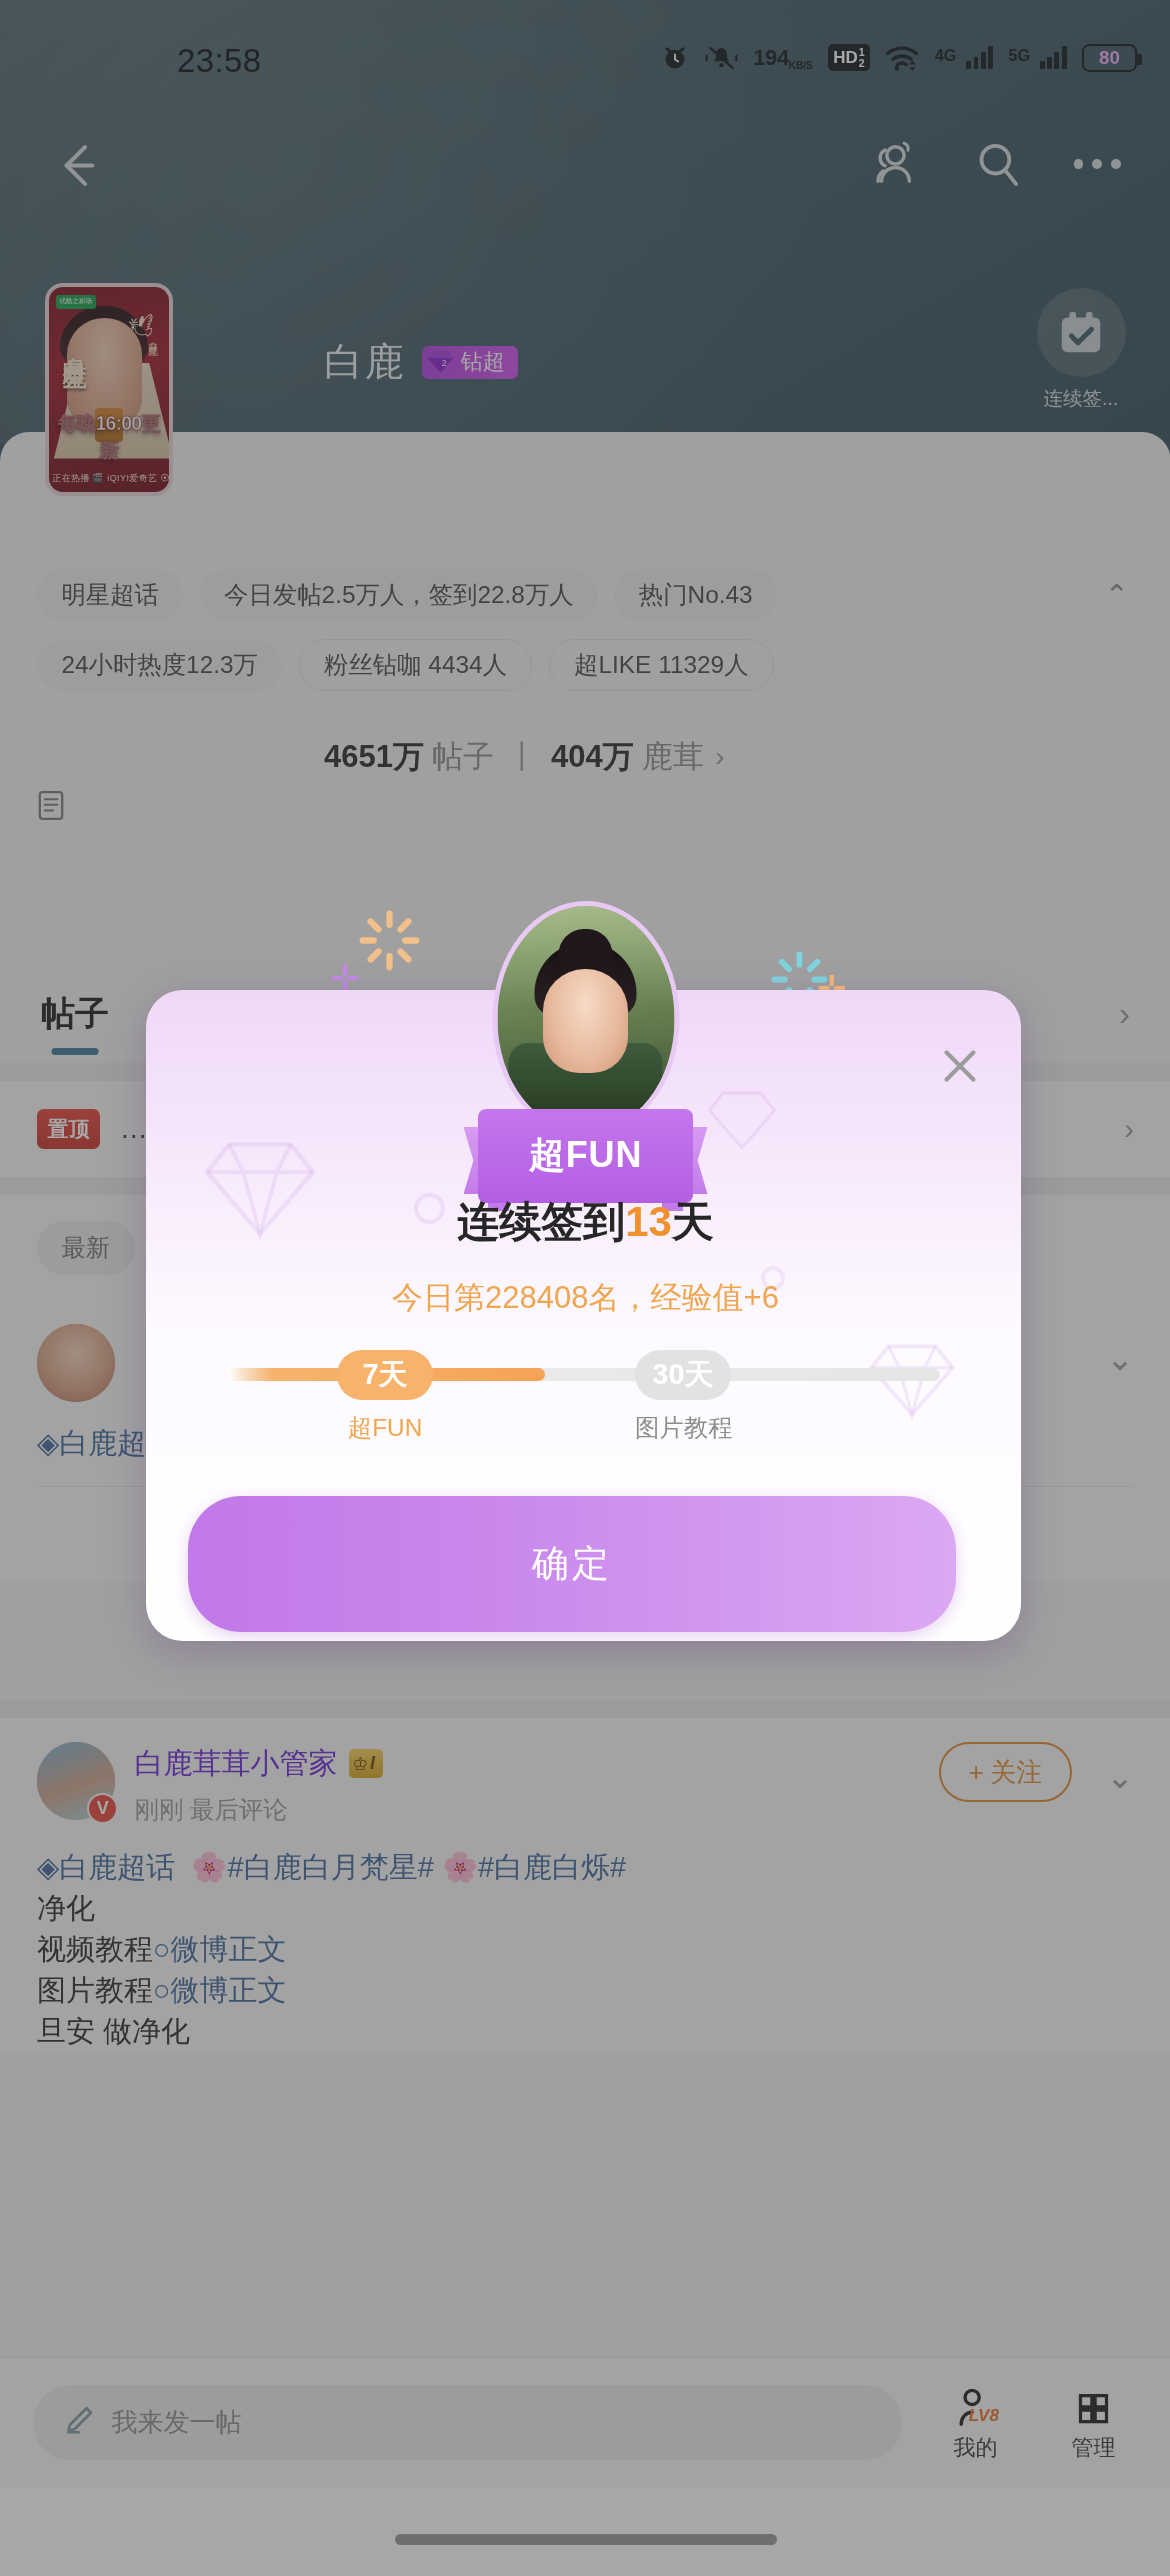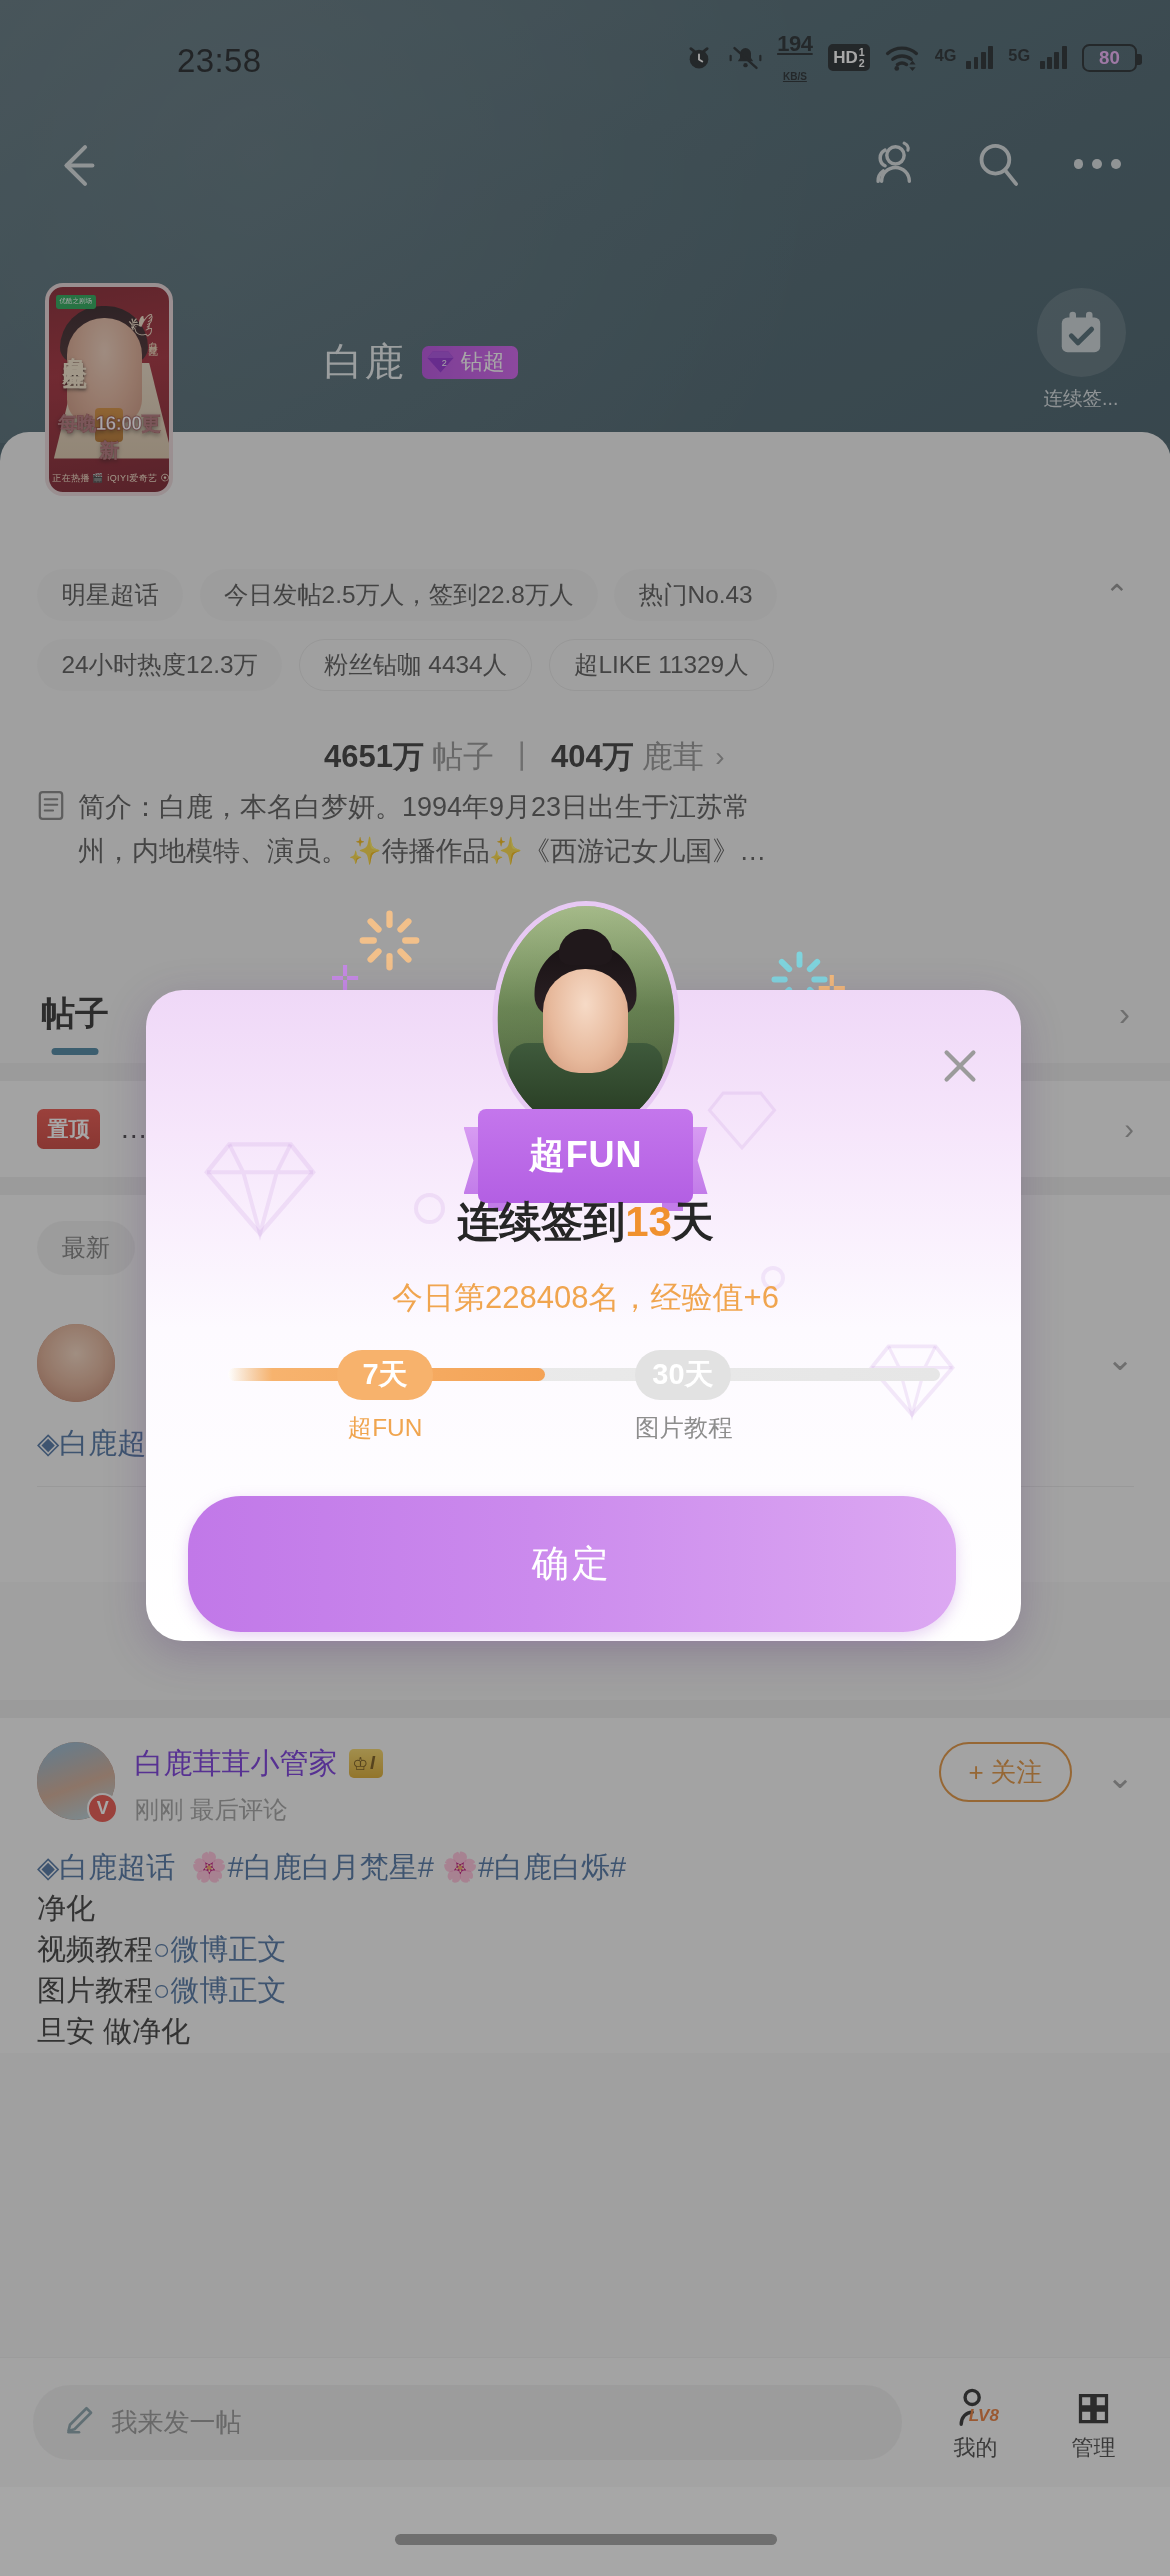--- a/index.html
+++ b/index.html
@@ -32,21 +32,21 @@
   .sb-time{
     position:absolute; left:177px; top:42px;
     font-size:33px; color:#0d1115; letter-spacing:0.4px;
     font-family:"Liberation Sans",sans-serif;
   }
   .sb-right{
     position:absolute; right:34px; top:39px;
     display:flex; align-items:center; gap:15.4px; height:37px;
   }
   .sb-ico{ display:flex; align-items:center; justify-content:center; color:#12181c; }
-  .sb-kbs{ display:flex; flex-direction:column; align-items:center; line-height:1; color:#12181c;text-decoration:underline;}
+  .sb-kbs{ display:flex; align-items:center; line-height:1; color:#12181c;}
   .sb-kbs b{ font-size:22px; font-weight:bold; letter-spacing:-0.4px;}
   .sb-kbs span{ font-size:10px; font-weight:bold; margin-top:17px;}
   .sb-hd{
     border:2.4px solid #12181c; border-radius:4.9px; padding:1.6px 3.3px;
     font-size:17px; font-weight:bold; color:#12181c; line-height:1;
     display:flex; align-items:center; gap:0.8px; background:#12181c; color:#fff;
   }
   .sb-hd i{ font-style:normal; font-size:10.6px; display:flex; flex-direction:column; line-height:.95;}
   .sb-net{ display:flex; align-items:flex-end; gap:9px; }
   .sb-net .g{ font-size:16.3px; font-weight:bold; color:#12181c; margin-right:0.8px; align-self:flex-start;}
@@ -499,24 +499,20 @@
         <div class="chip outline">超LIKE 11329人</div>
       </div>
     </div>
 
     <div class="bio">
       <span class="bio-ic">
         <svg width="28" height="31" viewBox="0 0 20 22">
             <rect x="2" y="1.5" width="16" height="19" rx="2" stroke="#7a7a7a" stroke-width="1.6" fill="none"></rect>
             <path d="M5.5 6.5h9M5.5 10.5h9M5.5 14.5h6" stroke="#7a7a7a" stroke-width="1.4" stroke-linecap="round"></path>
           </svg>
-      </span>
-      <span>
-        <span>简介：白鹿，本名白梦妍。1994年9月23日出生于江苏常</span><br>
-        <span>州，内地模特、演员。</span><span class="sp">✨</span><span>待播作品</span><span class="sp">✨</span><span>《西游记女儿国》…</span>
       </span>
     </div>
 
     <div class="tabbar">
       <div class="tab active">帖子</div>
       <div class="tab" style="margin-left:651px;">…局科普</div>
       <div class="tabbar-chev">›</div>
     </div>
 
     <div class="divider" style="position:absolute;top:631px;"></div>

